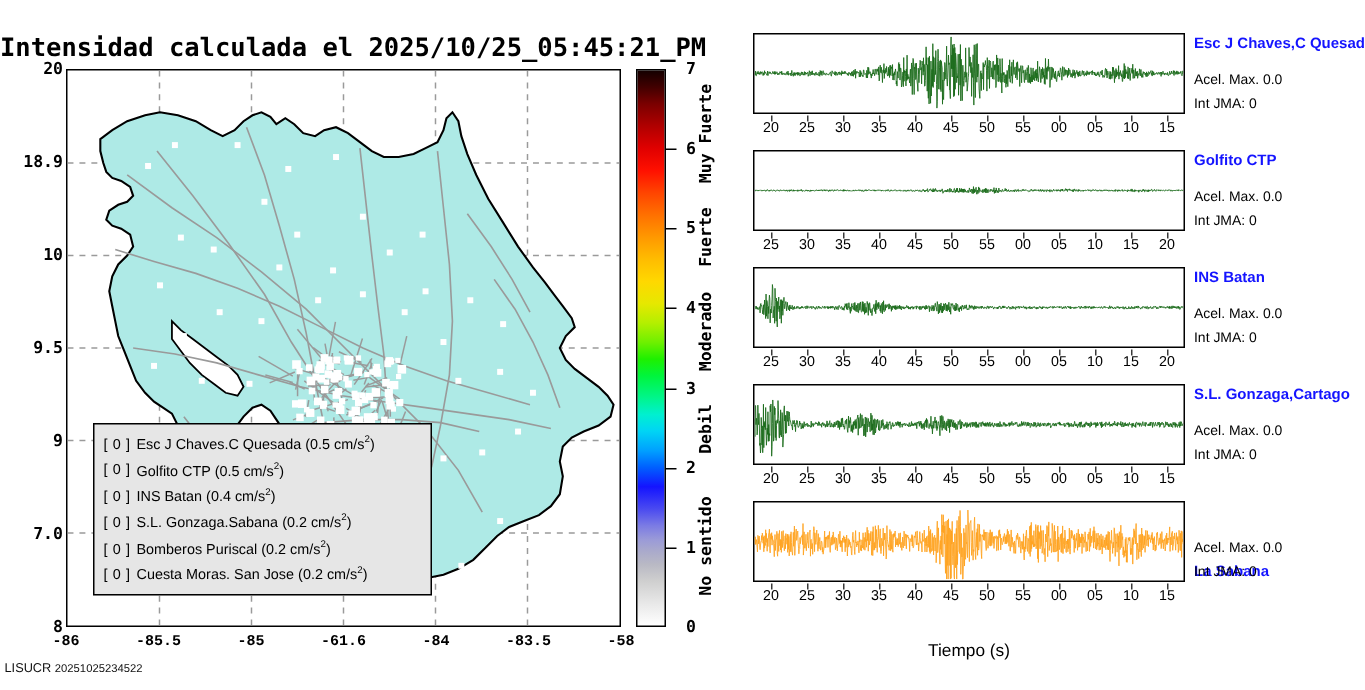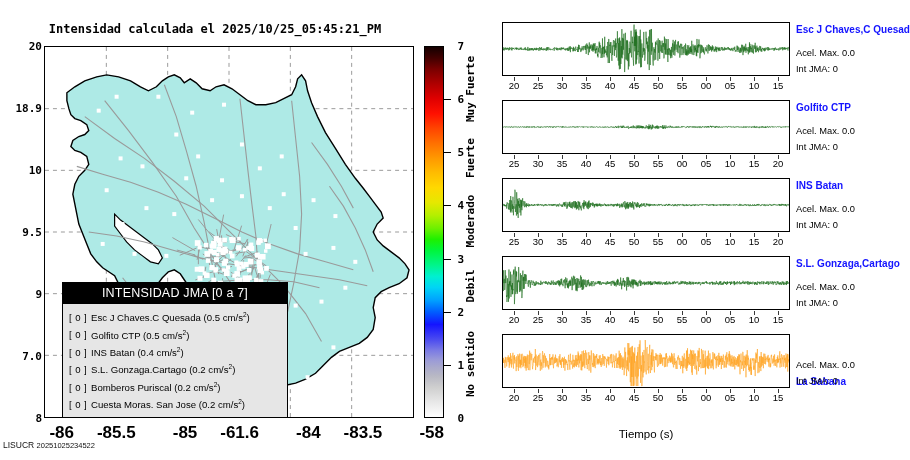--- a/index.html
+++ b/index.html
@@ -20,24 +20,23 @@
   #map-panel {
     position: absolute;
     left: 0; top: 0;
     width: 470px; height: 460px;
   }
 
   #map-title {
     position: absolute;
     left: 0; top: 22px;
     width: 430px;
-    text-align: center;
     font-family: "DejaVu Sans Mono", monospace;
     font-weight: bold;
-    font-size: 12px;
+    font-size: 17px;
     letter-spacing: 0px;
     white-space: nowrap;
   }
 
   #map-plot {
     position: absolute;
     left: 44px; top: 46px;
     width: 370px; height: 372px;
     border: 1.4px solid #000;
     background: #ffffff;
@@ -59,24 +58,24 @@
     font-family: "DejaVu Sans Mono", monospace;
     font-weight: bold;
     font-size: 11px;
     transform: translateY(-50%);
   }
   .xtick {
     position: absolute;
     top: 0;
     width: 60px;
     margin-left: -30px;
-    text-align: right;
-    font-family: Liberation Sans, sans-serif;
+    text-align: center;
+    font-family: Liberation Mono, monospace;
     font-weight: bold;
-    font-size: 17px;
+    font-size: 10px;
   }
   #ytick-wrap { position: absolute; left: 0; top: 46px; width: 42px; height: 372px; }
   #xtick-wrap { position: absolute; left: 44px; top: 423px; width: 370px; height: 16px; }
 
   #footer-note {
     position: absolute;
     left: 3px; top: 440px;
     font-family: "Liberation Sans", sans-serif;
     font-size: 8.5px;
     color: #111;
@@ -538,26 +537,25 @@
           <rect x="185.2" y="190.9" width="3.5415866614047373" height="3.5415866614047373" fill="#ffffff"></rect>
           <rect x="176.3" y="205.3" width="3.6204900265766726" height="3.6204900265766726" fill="#ffffff"></rect>
           <rect x="173.5" y="195.8" width="5.059904933748722" height="5.059904933748722" fill="#ffffff"></rect>
           <rect x="185.7" y="191.9" width="5.014719939983785" height="5.014719939983785" fill="#ffffff"></rect>
           <rect x="214.4" y="233.4" width="5.104107094604572" height="5.104107094604572" fill="#ffffff"></rect>
         </g>
     </svg>
   </div>
 
   <div id="legend-box">
-    <div id="legend-title">INTENSIDAD JMA [0 a 7]</div>
     <div id="legend-list">
         <div class="legend-row"><span class="lbracket">[ 0 ]</span><span class="lname">Esc J Chaves.C Quesada</span><span> (0.5 cm/s<sup>2</sup>)</span></div>
         <div class="legend-row"><span class="lbracket">[ 0 ]</span><span class="lname">Golfito CTP</span><span> (0.5 cm/s<sup>2</sup>)</span></div>
         <div class="legend-row"><span class="lbracket">[ 0 ]</span><span class="lname">INS Batan</span><span> (0.4 cm/s<sup>2</sup>)</span></div>
-        <div class="legend-row"><span class="lbracket">[ 0 ]</span><span class="lname">S.L. Gonzaga.Cartago</span><span> (0.2 cm/s<sup>2</sup>)</span></div>
+        <div class="legend-row"><span class="lbracket">[ 0 ]</span><span class="lname">S.L. Gonzaga.Sabana</span><span> (0.2 cm/s<sup>2</sup>)</span></div>
         <div class="legend-row"><span class="lbracket">[ 0 ]</span><span class="lname">Bomberos Puriscal</span><span> (0.2 cm/s<sup>2</sup>)</span></div>
         <div class="legend-row"><span class="lbracket">[ 0 ]</span><span class="lname">Cuesta Moras. San Jose</span><span> (0.2 cm/s<sup>2</sup>)</span></div>
       </div>
   </div>
 
   <div id="colorbar-wrap">
     <div id="colorbar"></div>
   <div class="cb-num" style="top: 0px;">7</div>
       <div class="cb-tick" style="top: 53.1429px;"></div>
       <div class="cb-num" style="top: 53.1429px;">6</div>

